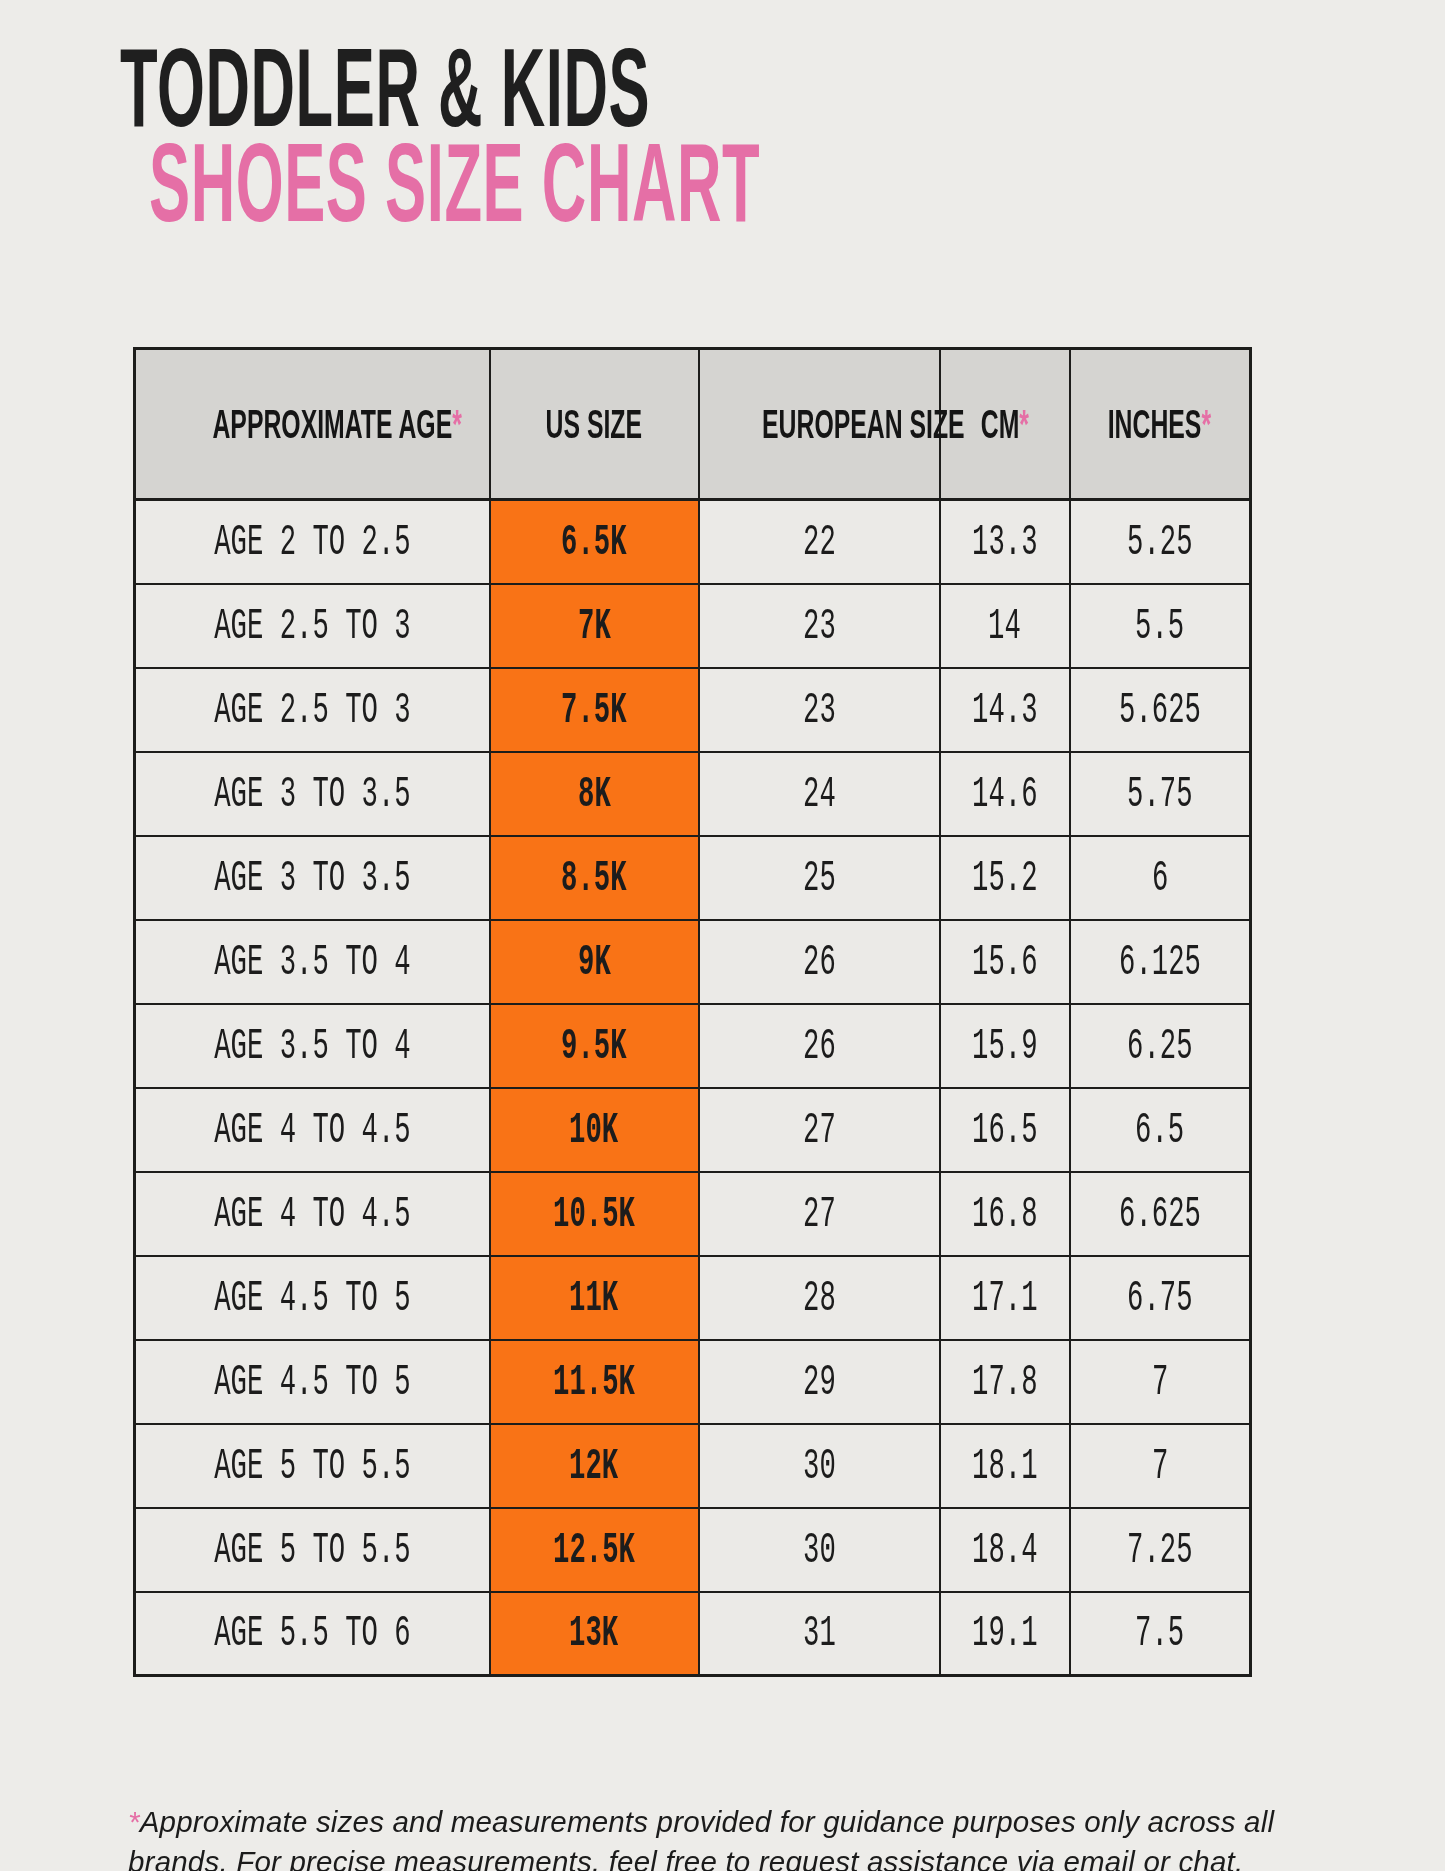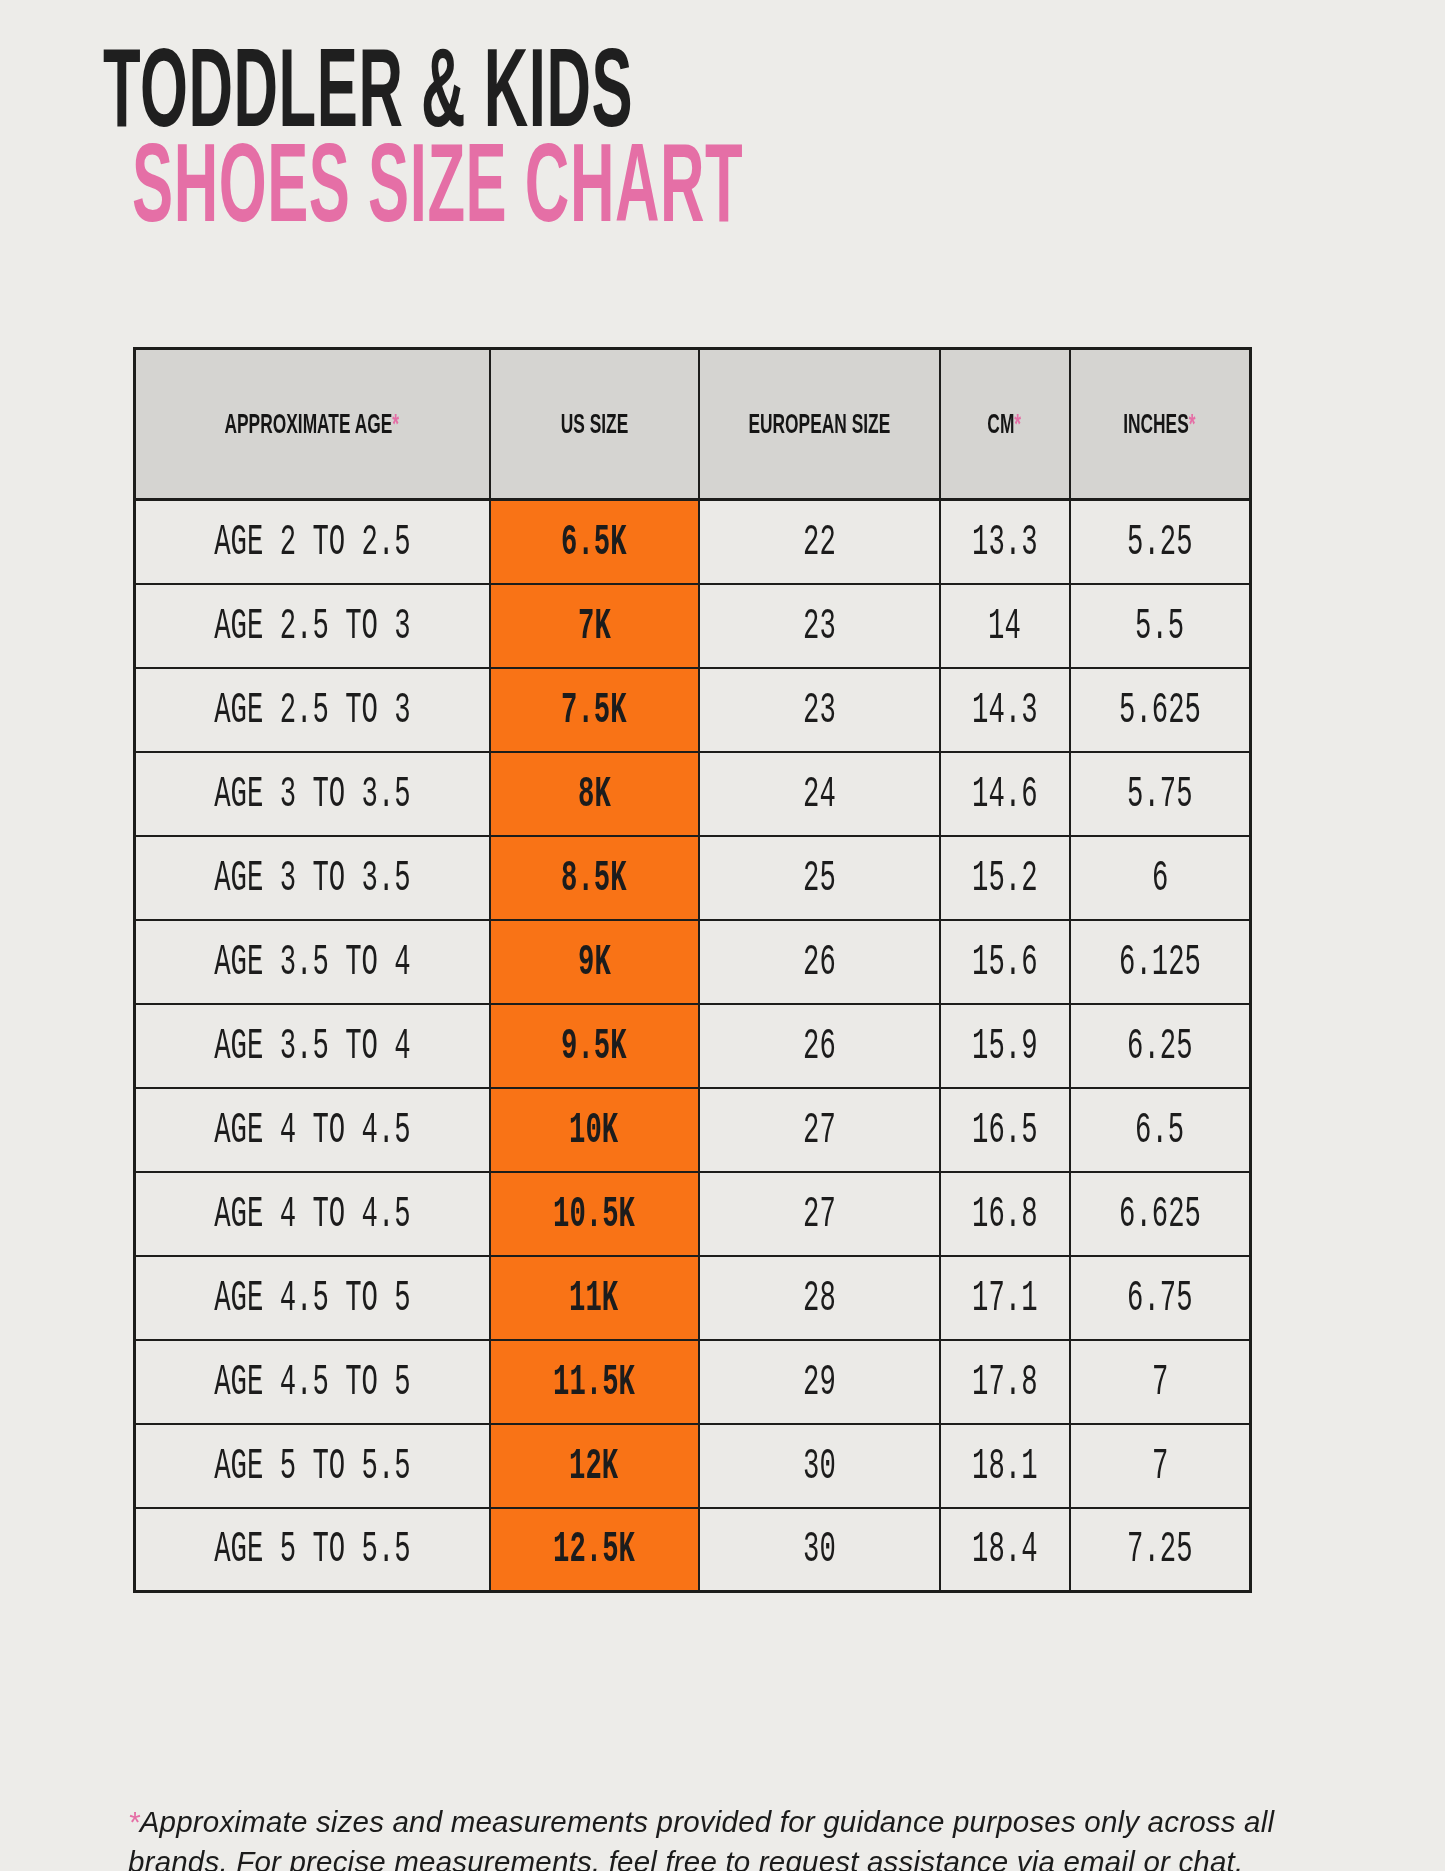--- a/index.html
+++ b/index.html
@@ -22,21 +22,21 @@
   }
   .cx {
     display: inline-block;
     transform: scaleX(0.62);
     transform-origin: 50% 50%;
     white-space: nowrap;
   }
 
   .titles {
     position: absolute;
-    left: 103px;
+    left: 120px;
     top: 40px;
     text-decoration: underline;
   }
   .title-line {
     font-weight: 700;
     font-size: 112px;
     line-height: 95px;
     letter-spacing: 1px;
   }
   .title-line.black { color: #1f1f1f; font-weight: 600; }
@@ -54,21 +54,21 @@
   table.size-chart th,
   table.size-chart td {
     border: 2px solid #1d1d1b;
     text-align: center;
     vertical-align: middle;
     padding: 0;
   }
   table.size-chart thead tr { height: 151px; }
   table.size-chart thead th {
     background: #d5d4d1;
-    font-size: 28px;
+    font-size: 40px;
     font-weight: 700;
     color: #151515;
     border-bottom-width: 3px;
   }
   table.size-chart tbody tr { height: 84px; font-family: Liberation Mono, monospace; }
   table.size-chart tbody td {
     background: #ebeae7;
     font-size: 44px;
     font-weight: 400;
     color: #1c1c1c;
@@ -206,16 +206,23 @@
         <td class="cell-cm"><span class="cx">18.1</span></td>
         <td class="cell-inches"><span class="cx">7</span></td>
       </tr>
       <tr>
         <td class="cell-age"><span class="cx">AGE 5 TO 5.5</span></td>
         <td class="cell-us-size"><span class="cx">12.5K</span></td>
         <td class="cell-european-size"><span class="cx">30</span></td>
         <td class="cell-cm"><span class="cx">18.4</span></td>
         <td class="cell-inches"><span class="cx">7.25</span></td>
       </tr>
+      <tr>
+        <td class="cell-age"><span class="cx">AGE 5.5 TO 6</span></td>
+        <td class="cell-us-size"><span class="cx">13K</span></td>
+        <td class="cell-european-size"><span class="cx">31</span></td>
+        <td class="cell-cm"><span class="cx">19.1</span></td>
+        <td class="cell-inches"><span class="cx">7.5</span></td>
+      </tr>
     </tbody>
 </table>
 
 <p class="footnote"><span class="ast">*</span><span>Approximate sizes and measurements provided for guidance purposes only across all brands. For precise measurements, feel free to request assistance via email or chat.</span></p>
 
 </body></html>

